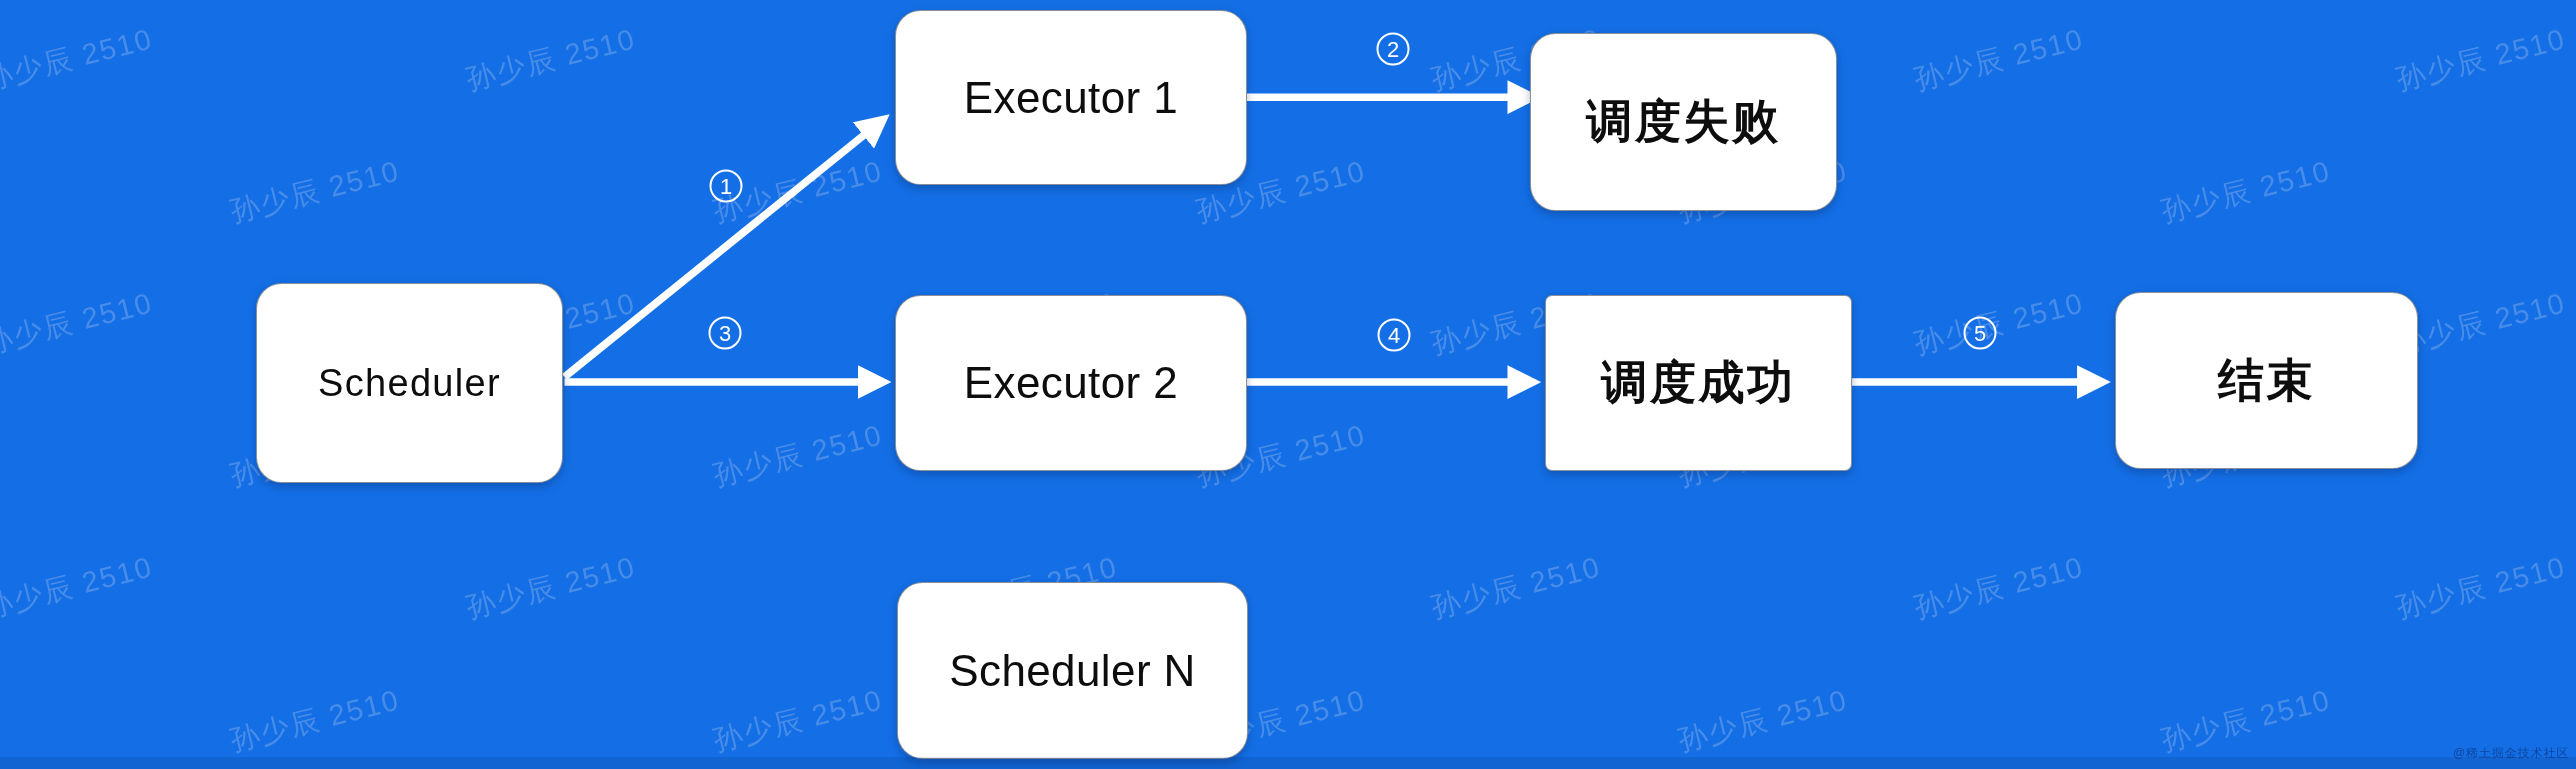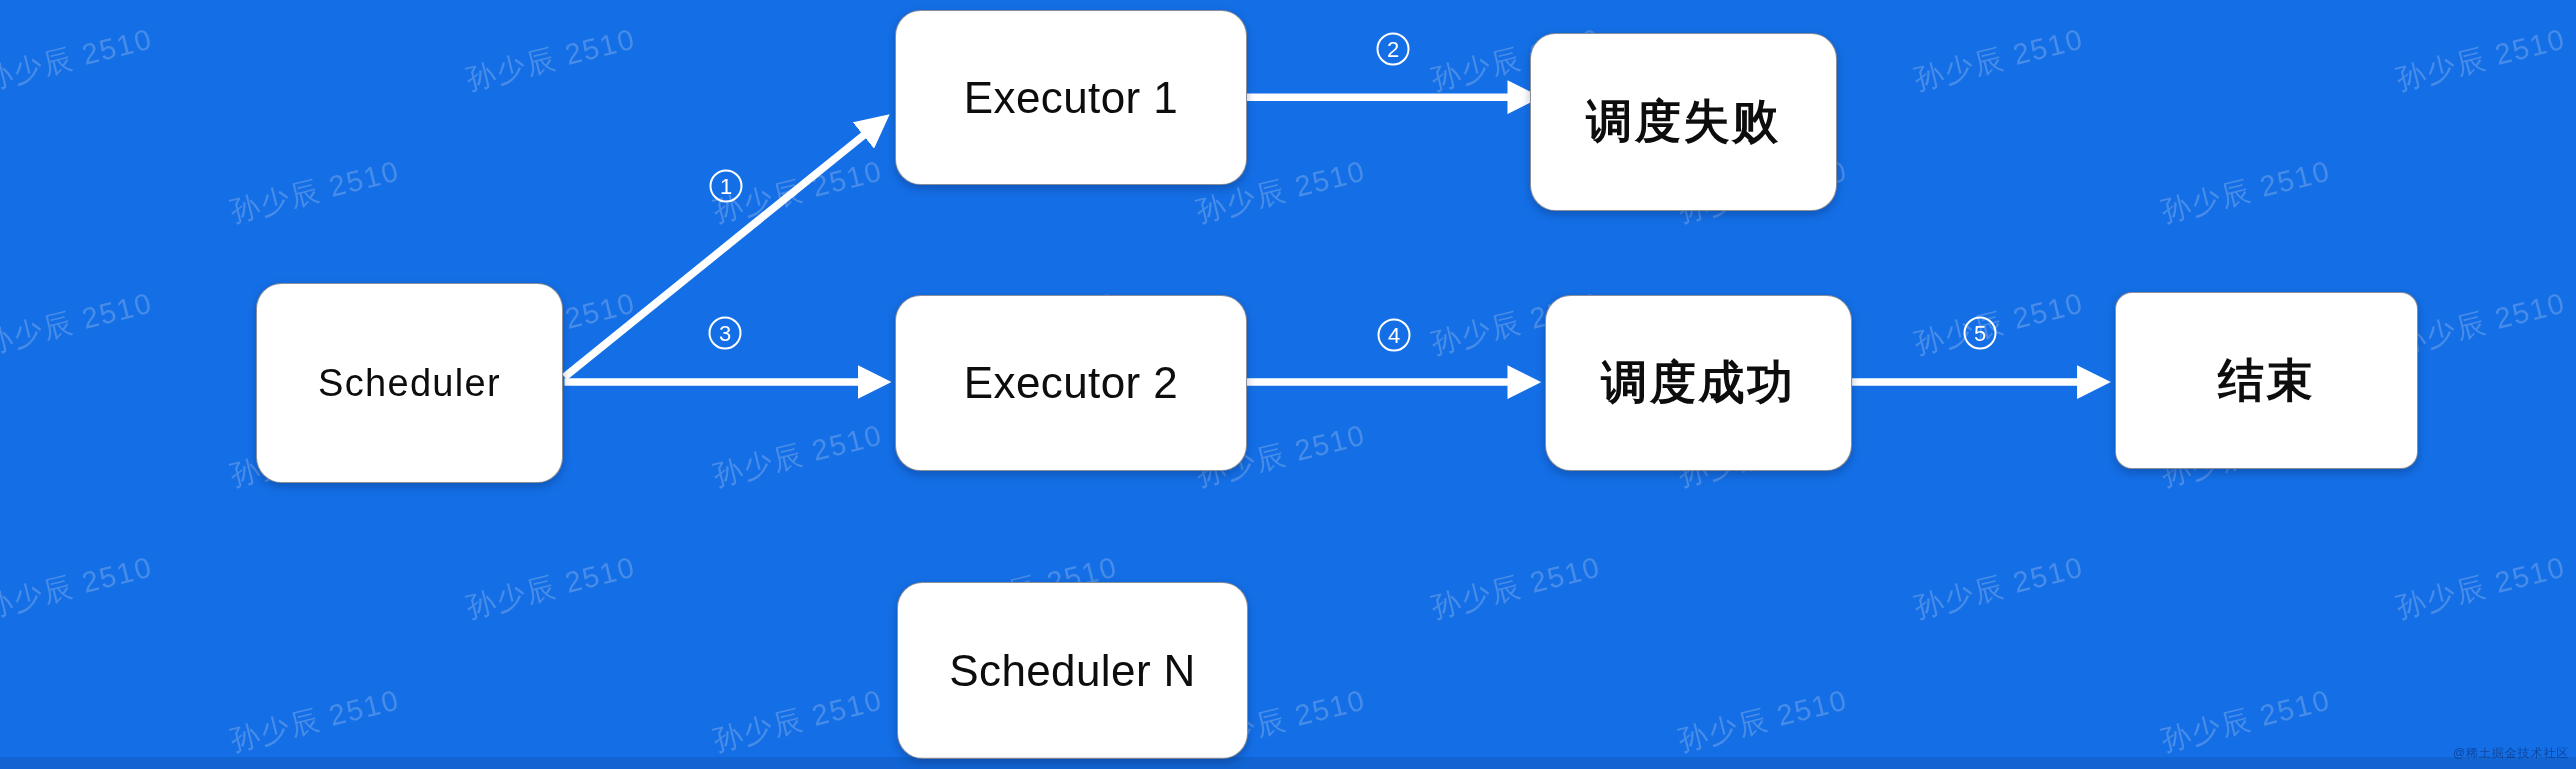--- a/index.html
+++ b/index.html
@@ -37,22 +37,22 @@
   }
   .node .label { font-size: 44px; font-weight: 400; letter-spacing: 0.4px; }
   .node.light .label { font-weight: 400; font-size: 38px; letter-spacing: 1.3px; }
   .node.cjk .label { font-size: 46px; font-weight: 700; letter-spacing: 2.6px; }
   
   #node-scheduler        { left: 256px;  top: 283px; width: 305px; height: 198px; }
   #node-executor-1       { left: 895px; top: 10.2px;  width: 350px; height: 173px; }
   #node-executor-2       { left: 895px; top: 295px; width: 350px; height: 174px; }
   #node-executor-n       { left: 897px; top: 582px; width: 349px; height: 175px; }
   #node-schedule-failed  { left: 1530px; top: 10.2px;  width: 305px; height: 176px; margin-top: 23px; }
-  #node-schedule-success { left: 1545px; top: 295px; width: 305px; height: 174px; }
-  #node-end              { left: 2115px; top: 292px; width: 301px; height: 175px; border-radius: 17px; }
+  #node-schedule-success { left: 1545px; top: 295px; width: 305px; height: 174px; border-radius: 7px; }
+  #node-end              { left: 2115px; top: 292px; width: 301px; height: 175px; }
   
   #edges-svg { position: absolute; inset: 0; width: 2576px; height: 770px; pointer-events: none; }
   #edges-svg line { stroke: #ffffff; stroke-width: 9; }
   
   .step-circle {
     position: absolute;
     width: 29px; height: 29px;
     border: 2.6px solid #ffffff;
     border-radius: 50%;
     transform: translate(-50%, -50%);

